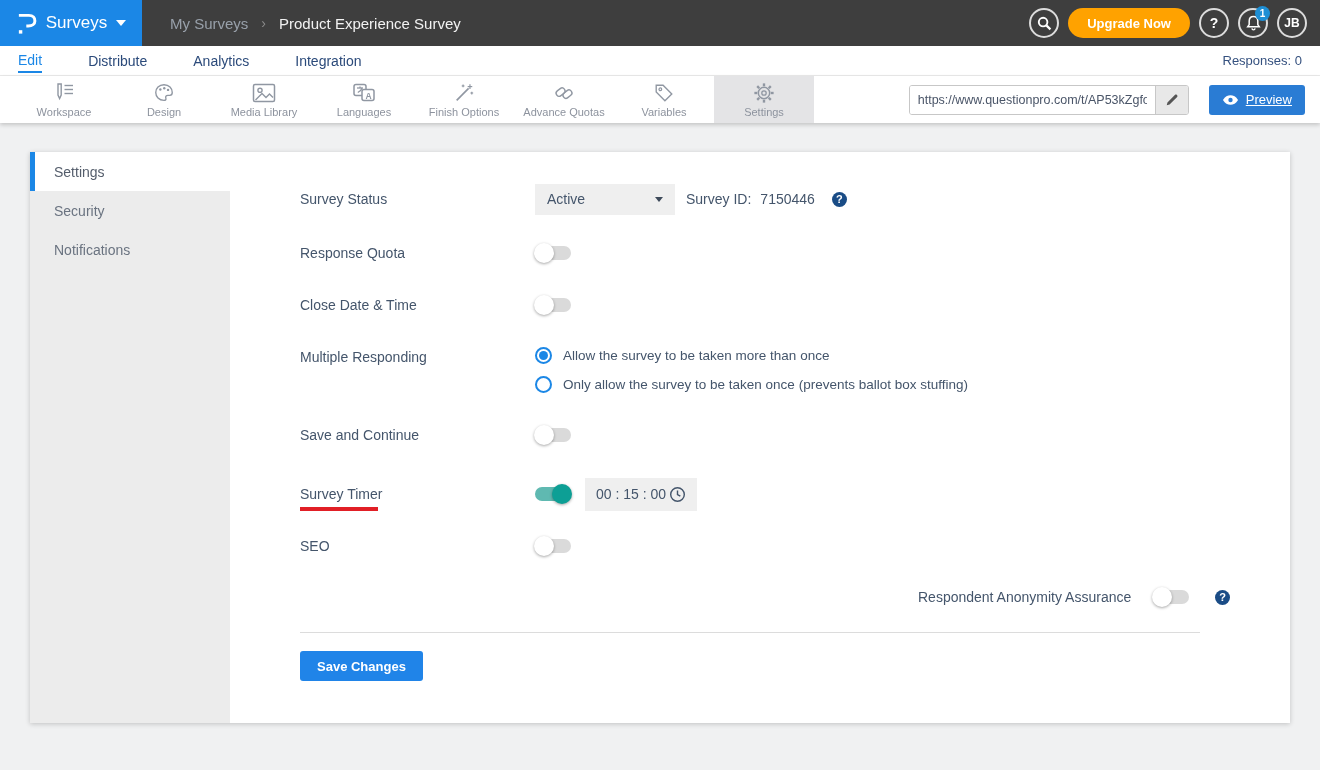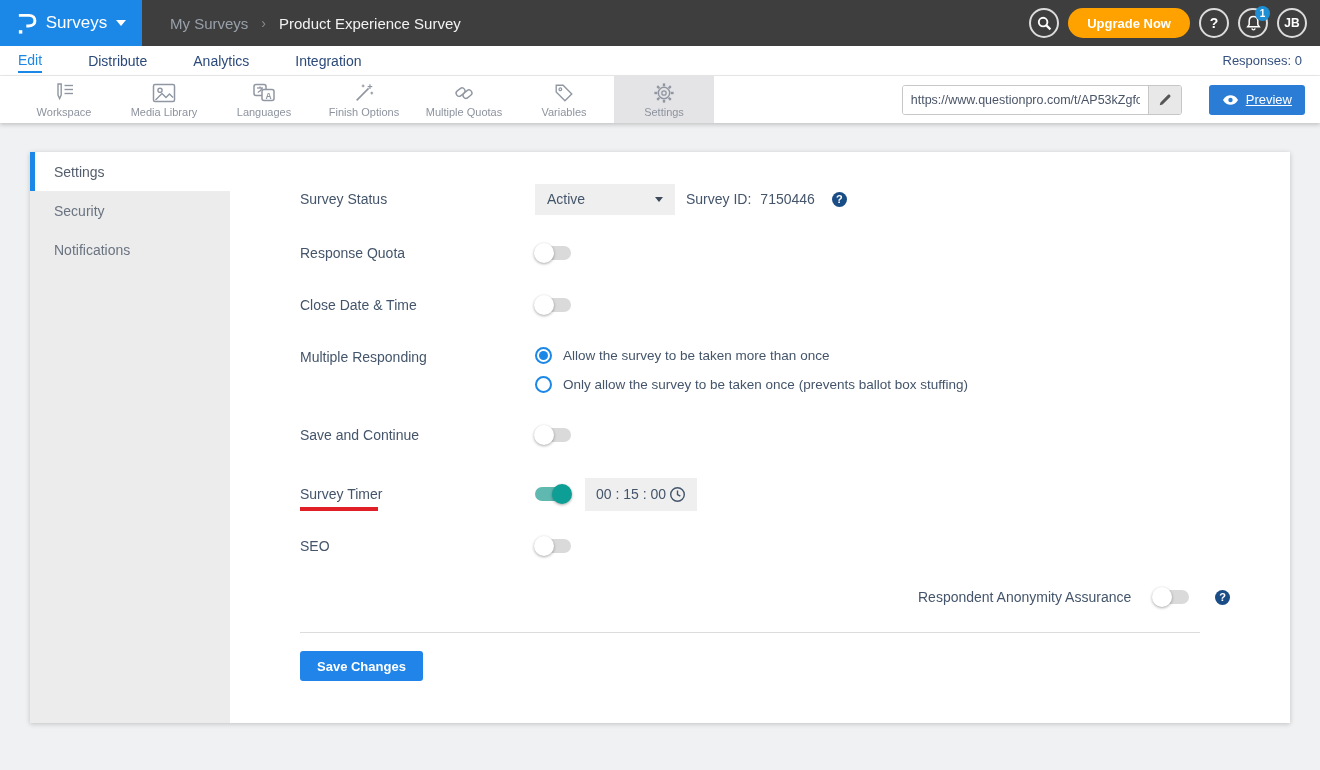--- a/index.html
+++ b/index.html
@@ -42,21 +42,21 @@
   .nav-item { font-size:14px; color:#2b4a7a; font-weight:500; margin-right:46px; cursor:pointer; padding:4px 0 3px; }
   .nav-item.active { color:#1b87e6; border-bottom:2px solid #1b87e6; }
   .responses { margin-left:auto; font-size:13px; color:#35517f; }
   
   .toolbar { height:47px; background:#fff; display:flex; align-items:stretch; padding-left:14px;
              box-shadow:0 2px 4px rgba(0,0,0,0.18); position:relative; z-index:2; }
   .tool-item { width:100px; display:flex; flex-direction:column; align-items:center; justify-content:center; gap:2px;
                color:#8d939e; font-size:11px; cursor:pointer; }
   .tool-item.active { background:#e4e4e6; }
   .tool-item svg { display:block; }
-  .toolbar-right { margin-left:auto; display:flex; align-items:center; gap:27px; padding-right:15px; }
+  .toolbar-right { margin-left:auto; display:flex; align-items:center; gap:20px; padding-right:15px; }
   .url-box { width:280px; height:30px; border:1px solid #c7c7c7; border-radius:3px; display:flex; overflow:hidden; background:#fff; }
   .url-input { flex:1; border:none; outline:none; font-family:inherit; font-size:12.5px; color:#4a5568; padding:0 8px; min-width:0; }
   .url-edit-btn { width:33px; background:#e8e8e8; border:none; border-left:1px solid #c7c7c7; cursor:pointer;
                   display:flex; align-items:center; justify-content:center; }
   .preview-btn { height:30px; background:#2a7cd4; border:none; border-radius:3px; color:#fff; font-family:inherit;
                  font-size:13px; padding:0 13px; display:flex; align-items:center; gap:7px; cursor:pointer;text-decoration:underline; }
   
   .panel { position:absolute; left:30px; top:152px; width:1260px; height:571px; background:#fff;
            box-shadow:0 1px 5px rgba(0,0,0,0.20); display:flex; }
   .sidebar { width:200px; background:#ececec; flex-shrink:0; }
@@ -149,20 +149,29 @@
   <div class="tool-item">
     <svg width="24" height="22" viewBox="0 0 24 22">
       <path d="M6 2 v11 l1.6 3.5 1.6 -3.5 v-11 z" fill="none" stroke="#9097a2" stroke-width="1.4"></path>
       <line x1="12.5" y1="3.5" x2="21" y2="3.5" stroke="#9097a2" stroke-width="1.4"></line>
       <line x1="12.5" y1="7.5" x2="21" y2="7.5" stroke="#9097a2" stroke-width="1.4"></line>
       <line x1="12.5" y1="11.5" x2="21" y2="11.5" stroke="#9097a2" stroke-width="1.4"></line>
     </svg>
     <span>Workspace</span>
   </div>
 
+  <div class="tool-item">
+    <svg width="24" height="22" viewBox="0 0 24 24">
+      <path d="M12 3 C6.5 3 3 7 3 11.5 C3 16 6.5 20 12 20 C13.8 20 14.5 19 14 17.6 C13.4 16 14.3 14.6 16.2 14.6 L18.3 14.6 C20 14.6 21 13.4 21 11.5 C21 7 17.5 3 12 3 Z" fill="none" stroke="#9097a2" stroke-width="1.5"></path>
+      <circle cx="8" cy="8.2" r="1.3" fill="#9097a2"></circle>
+      <circle cx="12.3" cy="6.8" r="1.3" fill="#9097a2"></circle>
+      <circle cx="16.4" cy="8.6" r="1.3" fill="#9097a2"></circle>
+    </svg>
+    <span>Design</span>
+  </div>
 
   <div class="tool-item">
     <svg width="26" height="22" viewBox="0 0 26 22">
       <rect x="2.5" y="2.5" width="21" height="17" rx="1.5" fill="none" stroke="#9097a2" stroke-width="1.5"></rect>
       <circle cx="9" cy="8.3" r="2.1" fill="none" stroke="#9097a2" stroke-width="1.4"></circle>
       <path d="M4.5 18 L11 11.5 L15 15.5 L18.5 12 L22 15.5" fill="none" stroke="#9097a2" stroke-width="1.4"></path>
     </svg>
     <span>Media Library</span>
   </div>
 
@@ -189,21 +198,21 @@
       <line x1="19" y1="12" x2="22" y2="12" stroke="#9097a2" stroke-width="1.2"></line>
     </svg>
     <span>Finish Options</span>
   </div>
 
   <div class="tool-item">
     <svg width="24" height="22" viewBox="0 0 24 24">
       <rect x="3" y="7.8" width="10.5" height="6.5" rx="3.2" fill="none" stroke="#9097a2" stroke-width="1.5" transform="rotate(-38 8.2 11)"></rect>
       <rect x="10.5" y="10" width="10.5" height="6.5" rx="3.2" fill="none" stroke="#9097a2" stroke-width="1.5" transform="rotate(-38 15.7 13.2)"></rect>
     </svg>
-    <span>Multiple Quotas</span>
+    <span>Advance Quotas</span>
   </div>
 
   <div class="tool-item">
     <svg width="24" height="22" viewBox="0 0 24 24">
       <path d="M3.5 3.5 L11 3.5 L20.5 13 L13 20.5 L3.5 11 Z" fill="none" stroke="#9097a2" stroke-width="1.5"></path>
       <circle cx="8" cy="8" r="1.5" fill="none" stroke="#9097a2" stroke-width="1.3"></circle>
     </svg>
     <span>Variables</span>
   </div>
 

